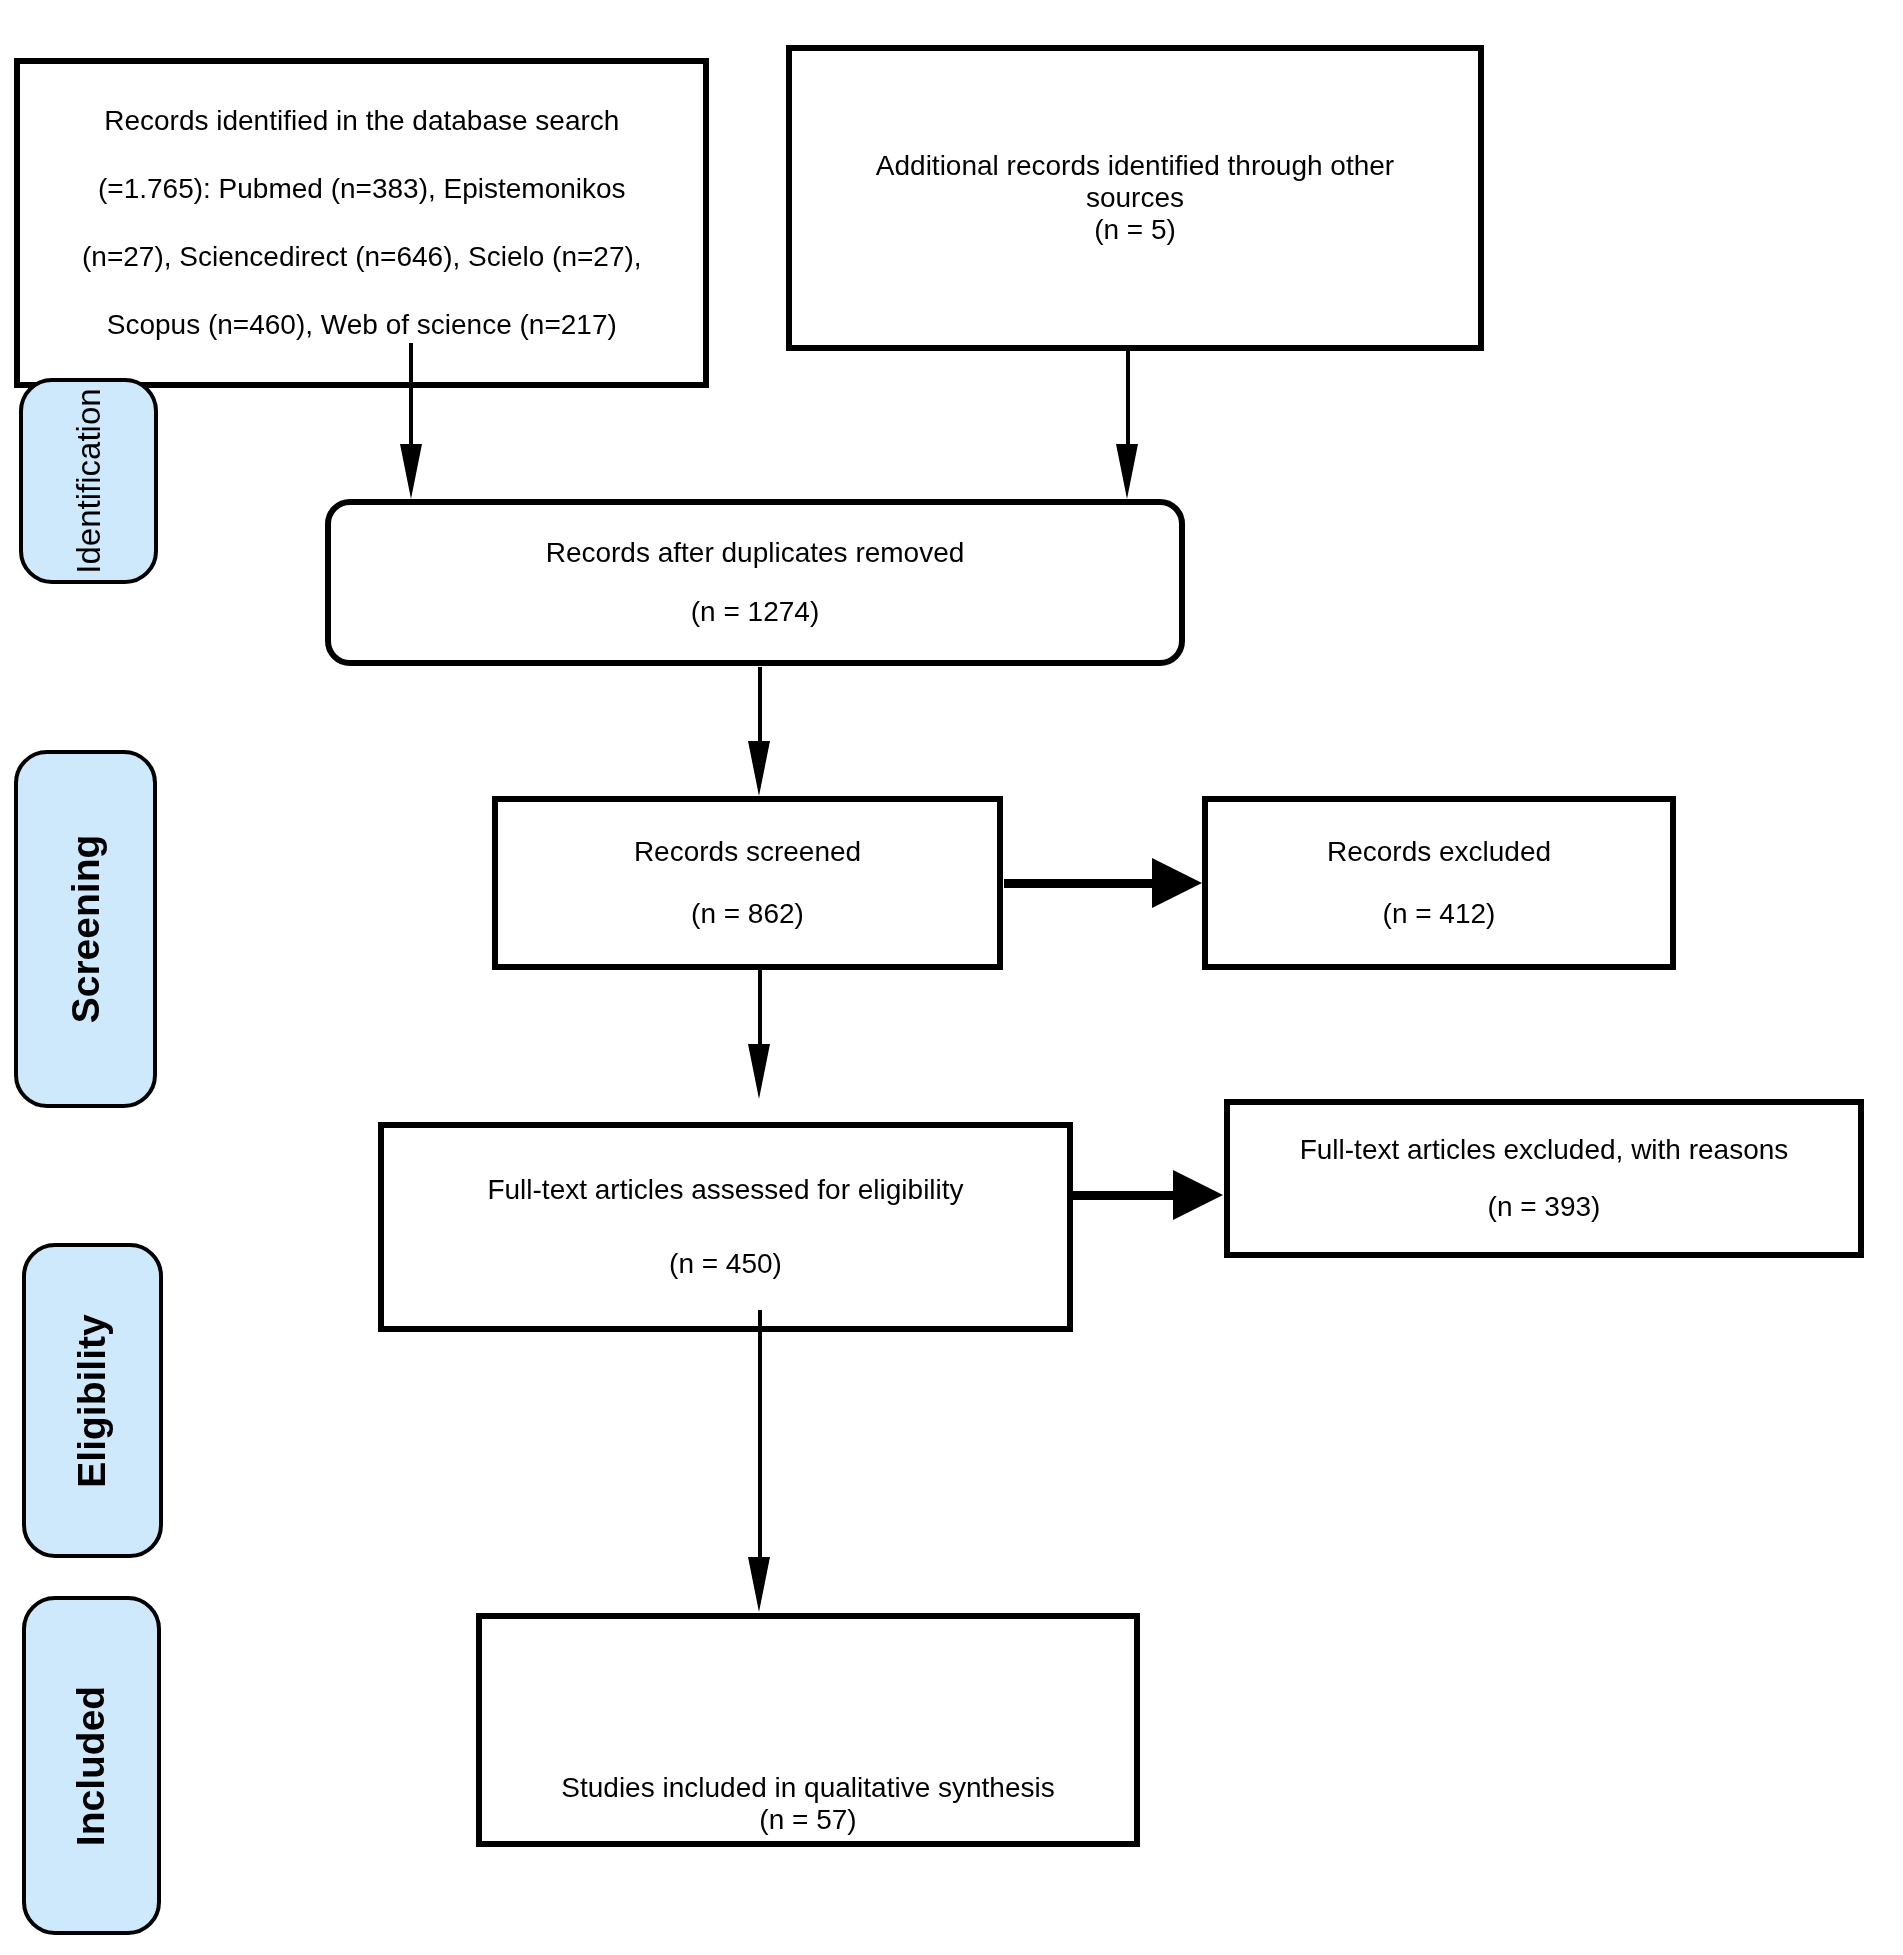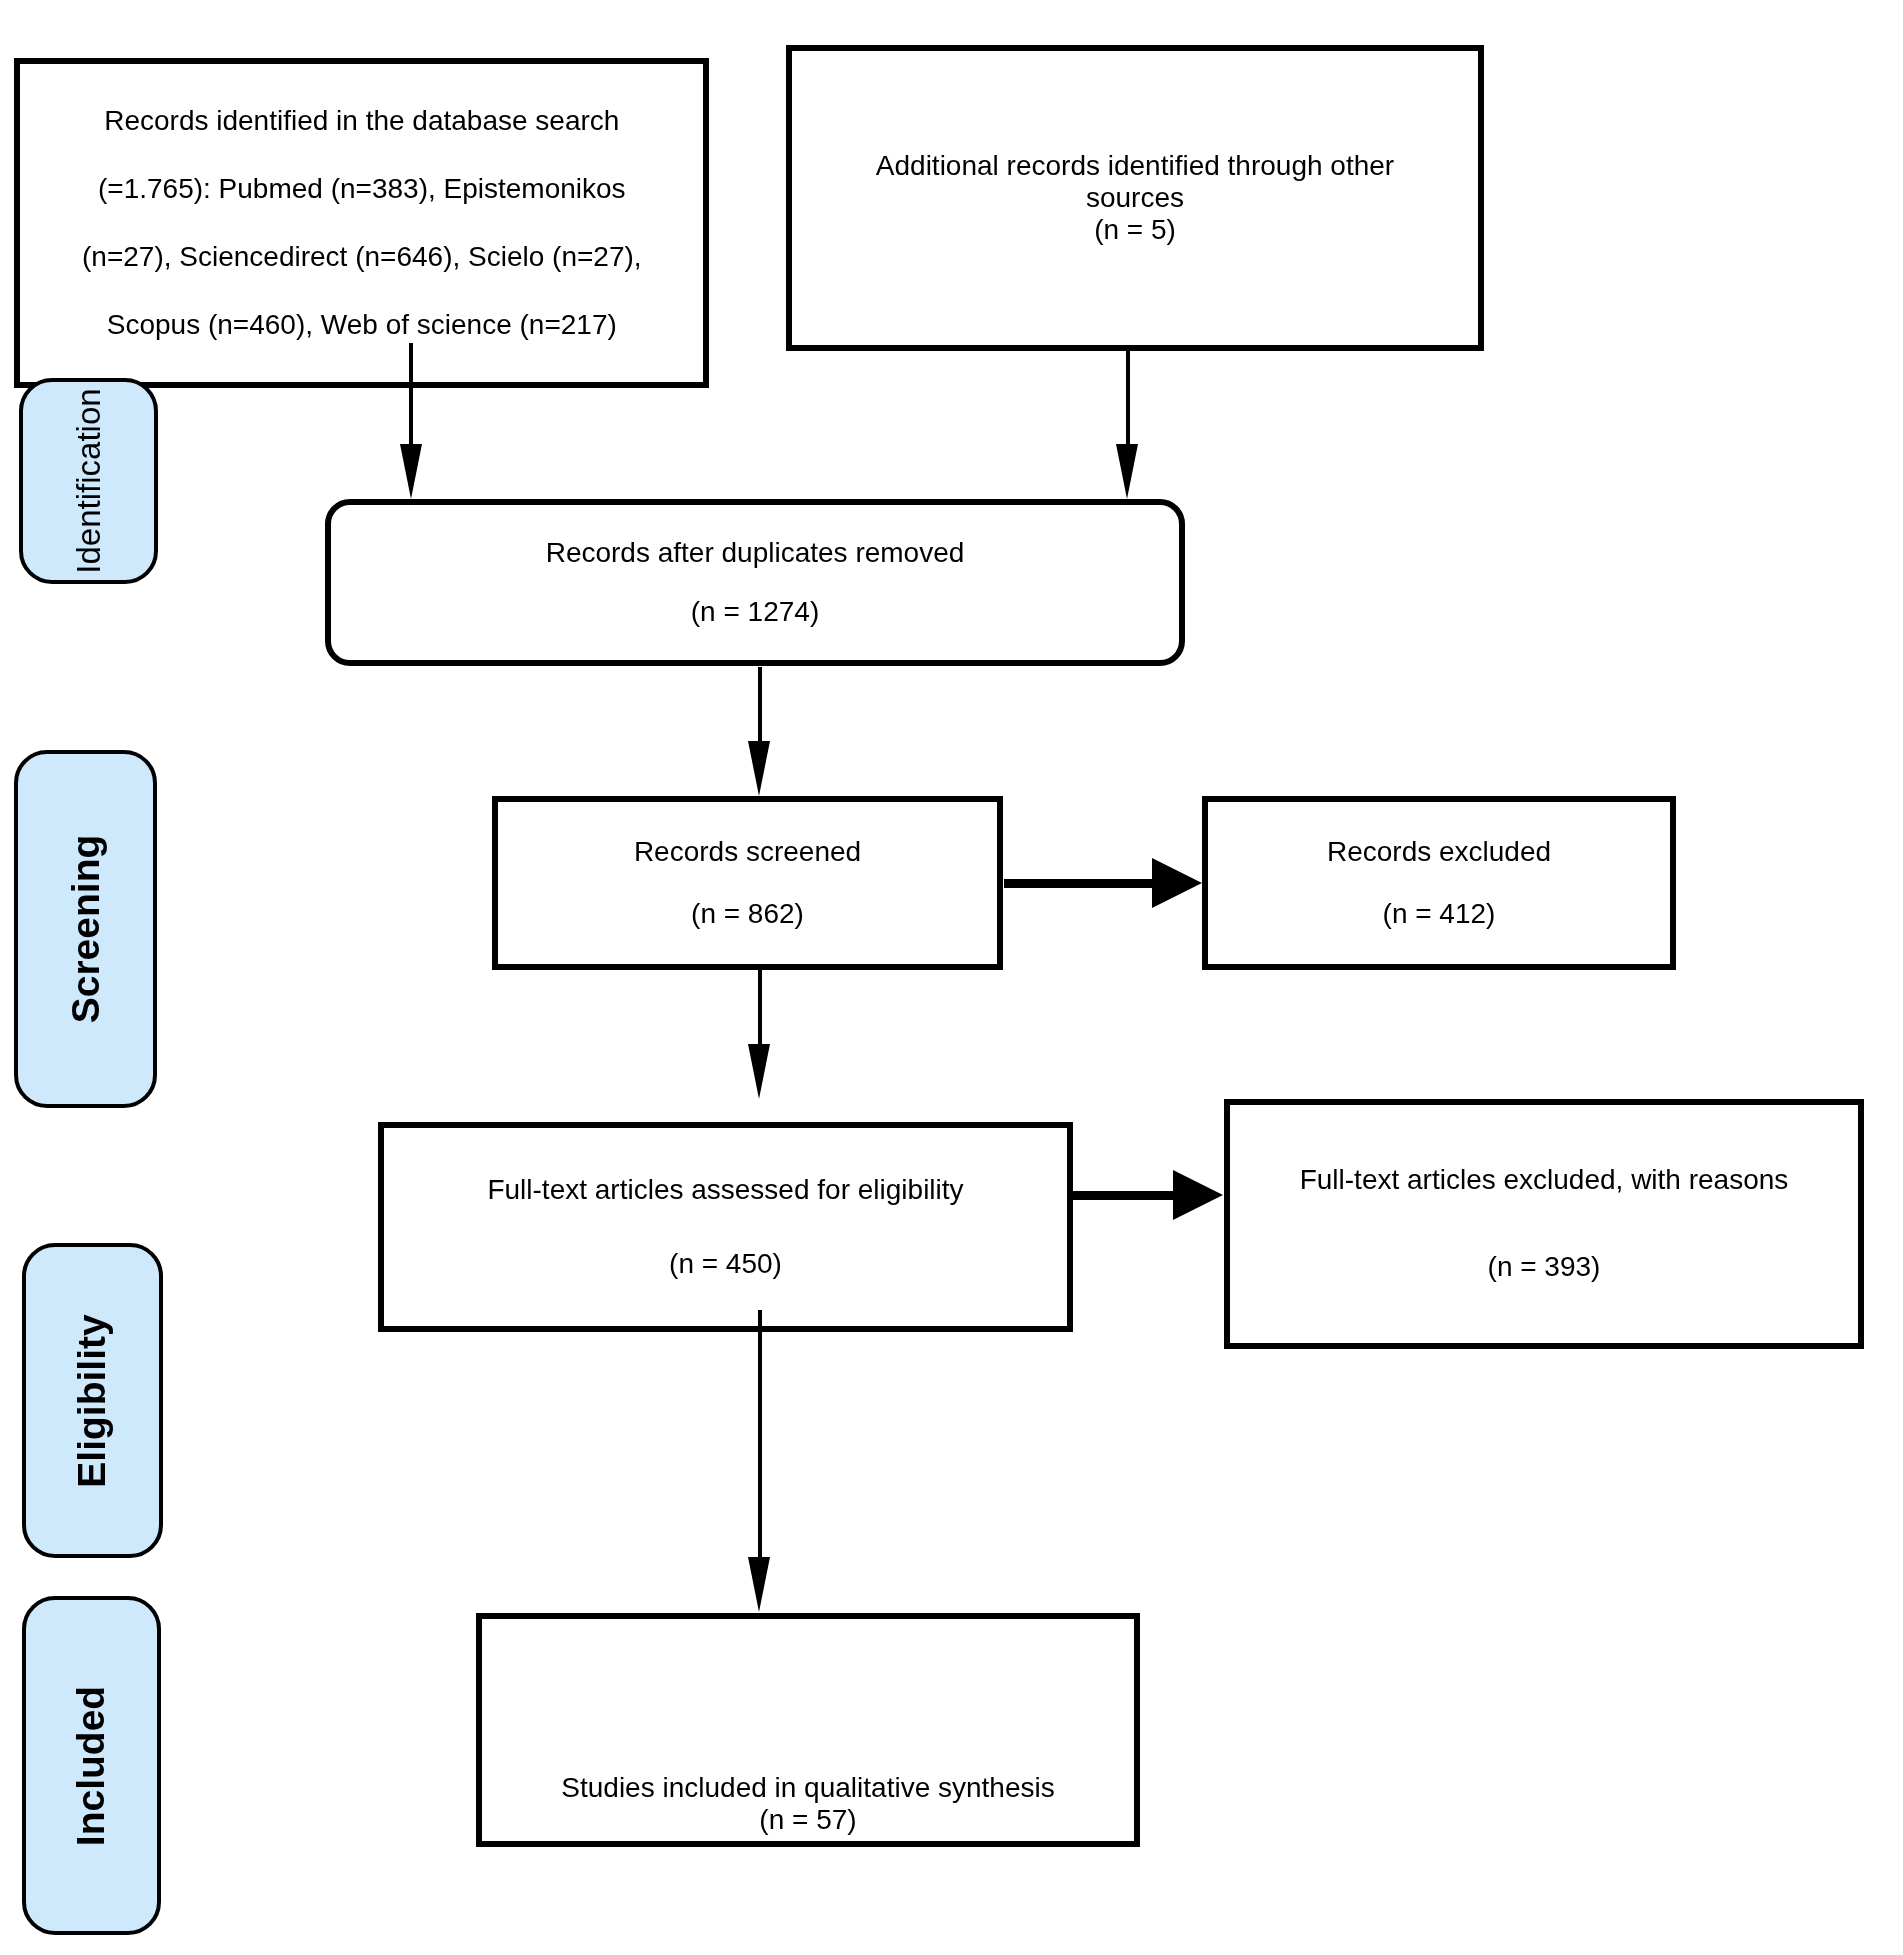--- a/index.html
+++ b/index.html
@@ -129,21 +129,21 @@
   <div class="node" style="left:1202px; top:796px; width:474px; height:174px;">
     <div class="node-line">Records excluded</div>
     <div class="node-line">(n = 412)</div>
   </div>
 
   <div class="node" style="left:378px; top:1099px; width:695px; height:210px;margin-top:23px;">
     <div class="node-line">Full-text articles assessed for eligibility</div>
     <div class="node-line">(n = 450)</div>
   </div>
 
-  <div class="node" style="left:1224px; top:1099px; width:640px; height:250px;">
+  <div class="node" style="left:1224px; top:1099px; width:640px; height:159px;">
     <div class="node-line">Full-text articles excluded, with reasons</div>
     <div class="node-line">(n = 393)</div>
   </div>
 
   <div class="node" style="left:476px; top:1613px; width:664px; height:234px;justify-content:flex-end;">
     <div class="node-line">Studies included in qualitative synthesis</div>
     <div class="node-line">(n = 57)</div>
   </div>
 
   <div class="vline" style="left:409px; top:343px; height:103px;"></div>

